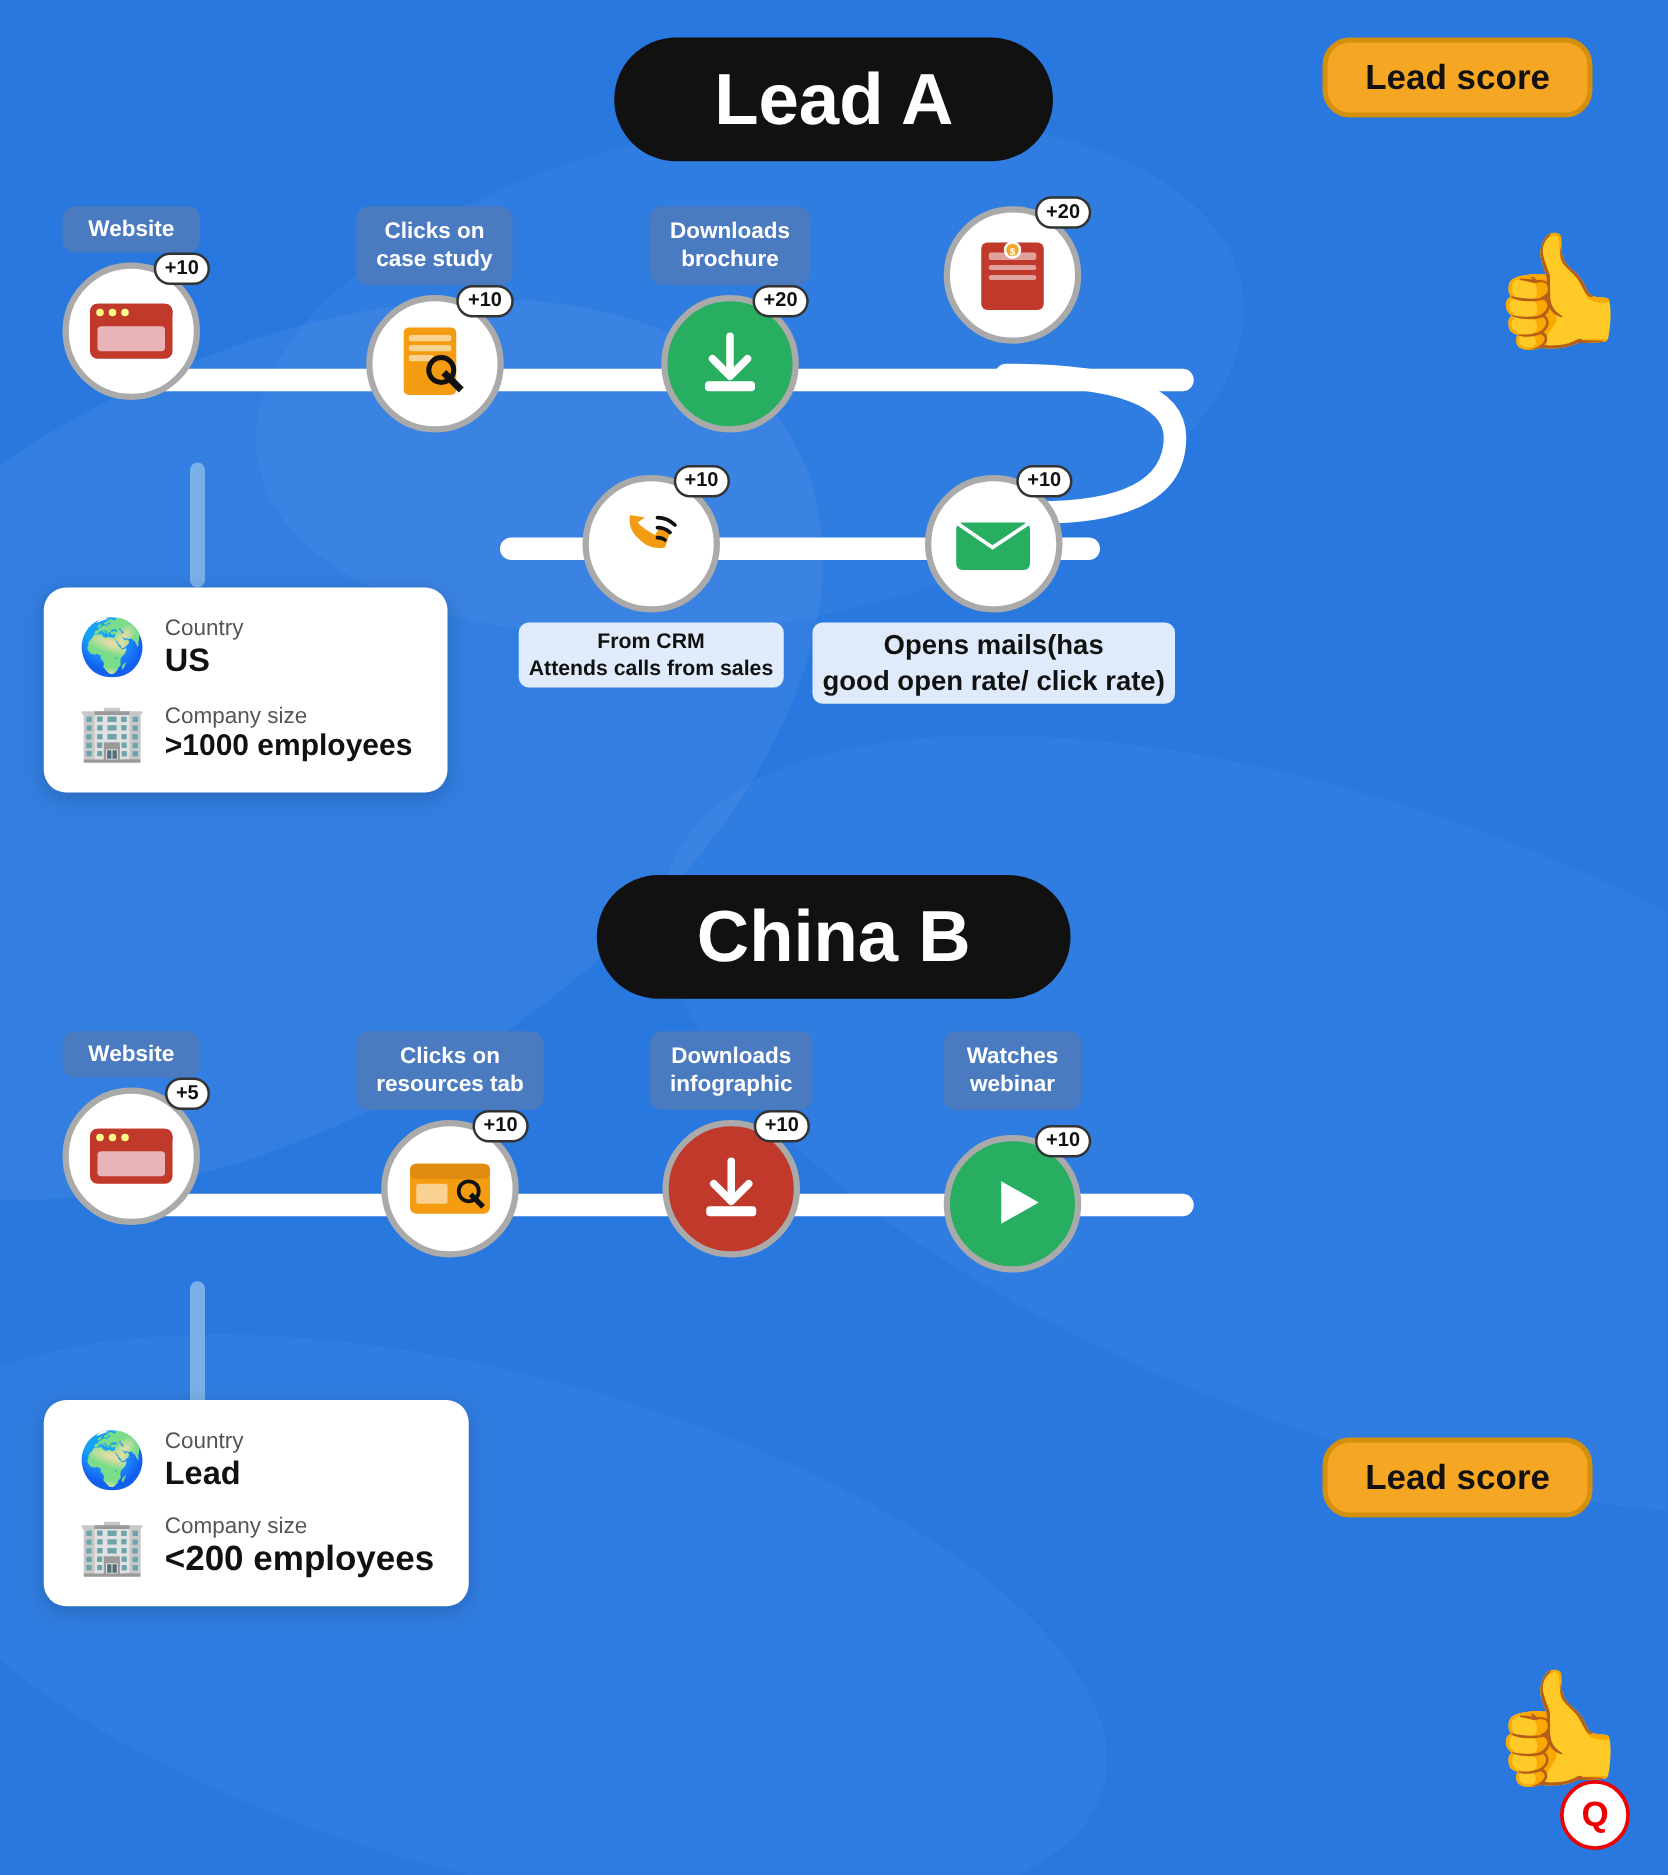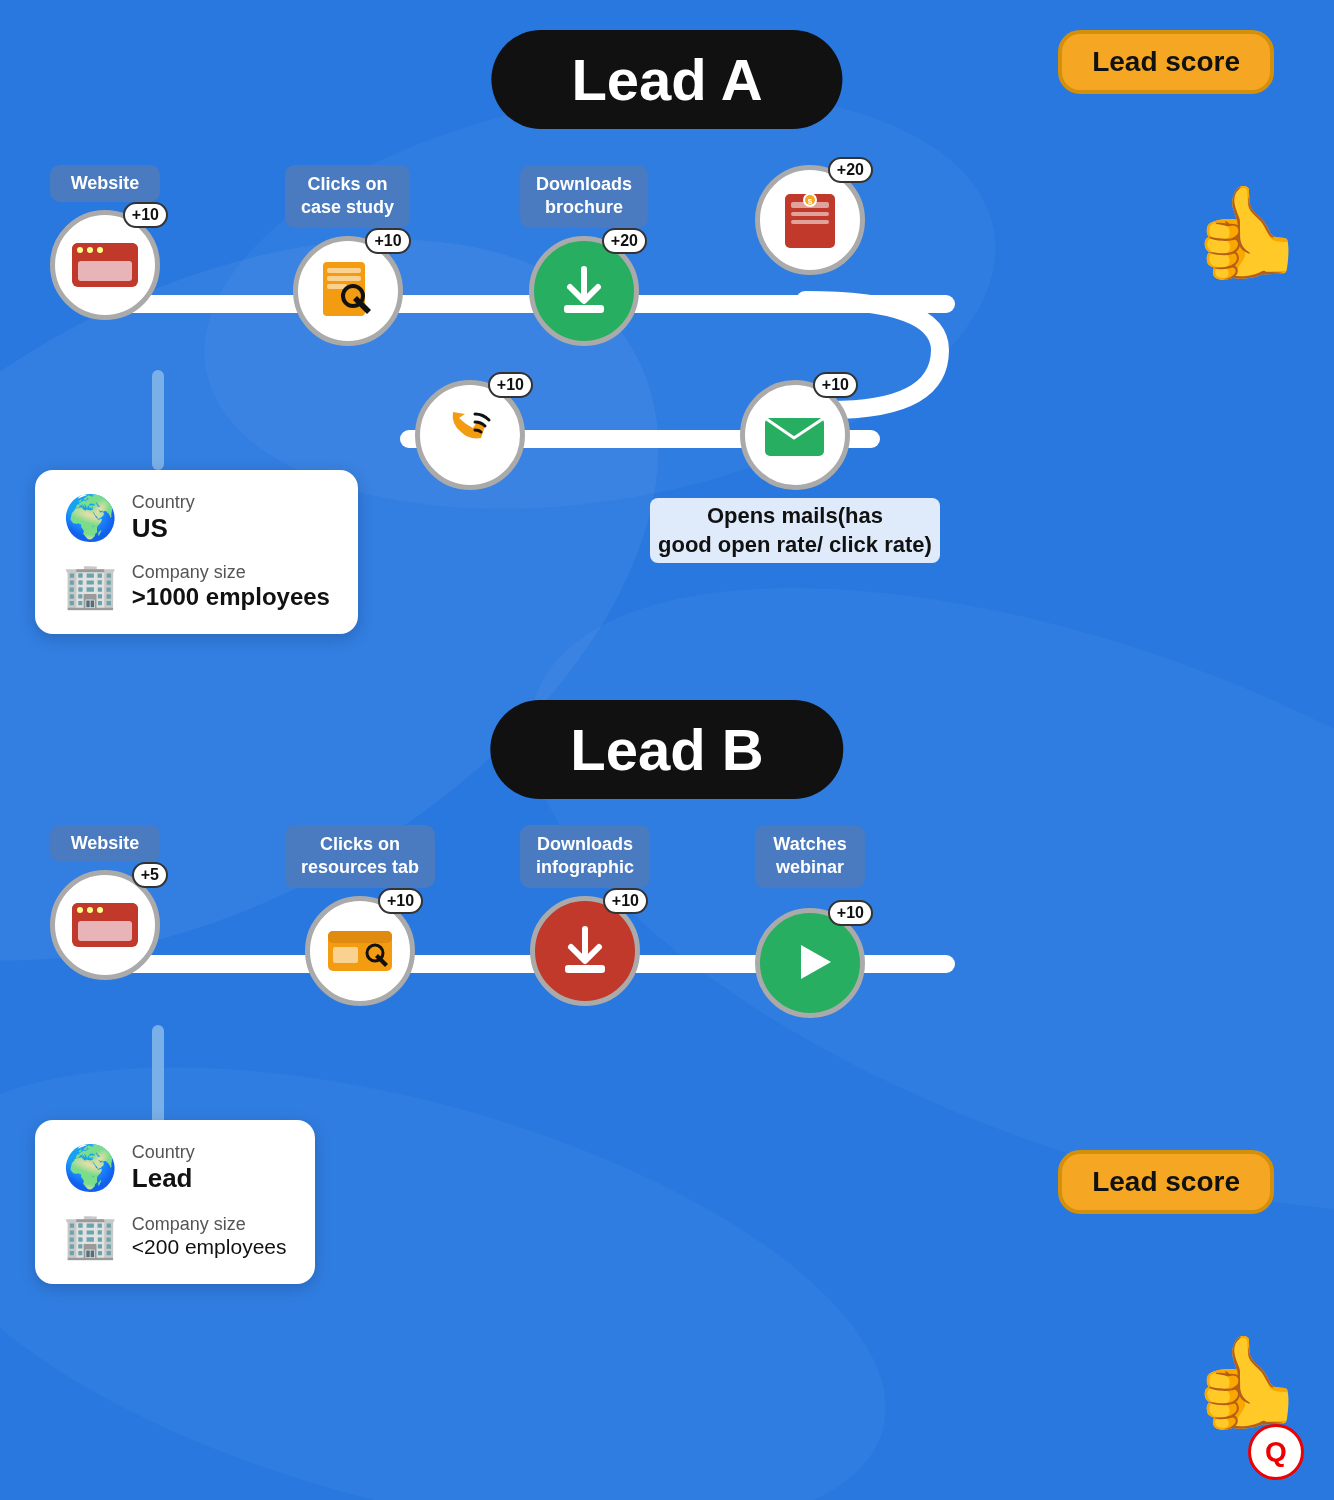--- a/index.html
+++ b/index.html
@@ -171,20 +171,24 @@
       <svg width="62" height="62" viewBox="0 0 62 62">
         <path d="M14 8 Q12 20 22 28 Q30 36 42 34 L46 22 L38 18 L34 24 Q26 20 20 14 L26 10 Z" fill="#f39c12"></path>
         <path d="M36 10 Q44 10 50 16" stroke="#111" stroke-width="3" fill="none" stroke-linecap="round"></path>
         <path d="M36 18 Q42 18 46 22" stroke="#111" stroke-width="3" fill="none" stroke-linecap="round"></path>
         <path d="M36 26 Q40 26 42 28" stroke="#111" stroke-width="3" fill="none" stroke-linecap="round"></path>
       </svg>
     </div>
     <div style="position:absolute;top:-8px;right:-8px;background:#fff;border:2px solid #333;
                 border-radius:20px;font-size:16px;font-weight:bold;padding:2px 7px;color:#111;z-index:10;">+10</div>
   </div>
+  <div style="color:#111;font-size:17px;font-weight:bold;text-align:center;margin-top:8px;line-height:1.3;
+              background:rgba(255,255,255,0.85);border-radius:8px;padding:4px 8px;">
+    From CRM<br>Attends calls from sales
+  </div>
 </div>
 
 <div style="position:absolute;top:380px;left:650px;z-index:3;">
   <div style="position:relative;width:110px;height:110px;margin:0 auto;">
     <div style="width:110px;height:110px;border-radius:50%;background:#fff;
                 border:5px solid #aaa;display:flex;align-items:center;justify-content:center;">
       <svg width="65" height="50" viewBox="0 0 65 50">
         <rect x="3" y="8" width="59" height="38" rx="5" fill="#27ae60"></rect>
         <path d="M3 8 L32 28 L62 8" stroke="#fff" stroke-width="3" fill="none"></path>
       </svg>
@@ -194,21 +198,21 @@
   </div>
   <div style="color:#111;font-size:22px;font-weight:bold;text-align:center;margin-top:8px;line-height:1.3;
               background:rgba(255,255,255,0.85);border-radius:8px;padding:4px 8px;">
     Opens mails(has<br>good open rate/ click rate)
   </div>
 </div>
 
 <div style="position:absolute;top:700px;left:50%;transform:translateX(-50%);
             background:#111;color:#fff;border-radius:60px;padding:16px 80px;
             font-size:58px;font-weight:bold;z-index:2;white-space:nowrap;">
-  <span>Lead B</span>
+  <span>China B</span>
 </div>
 
 <div style="position:absolute;top:1150px;right:60px;
             background:#f5a623;border-radius:22px;padding:12px 30px;
             text-align:center;border:4px solid #d4900a;z-index:3;">
   <div style="font-size:28px;font-weight:bold;color:#111;">Lead score</div>
 </div>
 
 <div style="position:absolute;top:1330px;right:30px;font-size:90px;z-index:2;transform:scaleX(-1);">
   👍
@@ -249,21 +253,21 @@
     <span style="font-size:44px;margin-right:14px;">🌍</span>
     <div>
       <div style="font-size:18px;color:#555;">Country</div>
       <div style="font-size:26px;font-weight:bold;color:#111;">Lead</div>
     </div>
   </div>
   <div style="display:flex;align-items:center;">
     <span style="font-size:44px;margin-right:14px;">🏢</span>
     <div>
       <div style="font-size:18px;color:#555;">Company size</div>
-      <div style="font-size:21px;font-weight:normal;color:#111;">&lt;200 employees</div>
+      <div style="font-size:28px;font-weight:bold;color:#111;">&lt;200 employees</div>
     </div>
   </div>
 </div>
 
 <div style="position:absolute;top:825px;left:285px;z-index:3;">
   <div style="background:#4a7abf;color:#fff;border-radius:10px;padding:8px 16px;
               font-size:18px;font-weight:bold;text-align:center;margin-bottom:8px;line-height:1.3;">
     Clicks on<br>resources tab
   </div>
   <div style="position:relative;width:110px;height:110px;margin:0 auto;">

